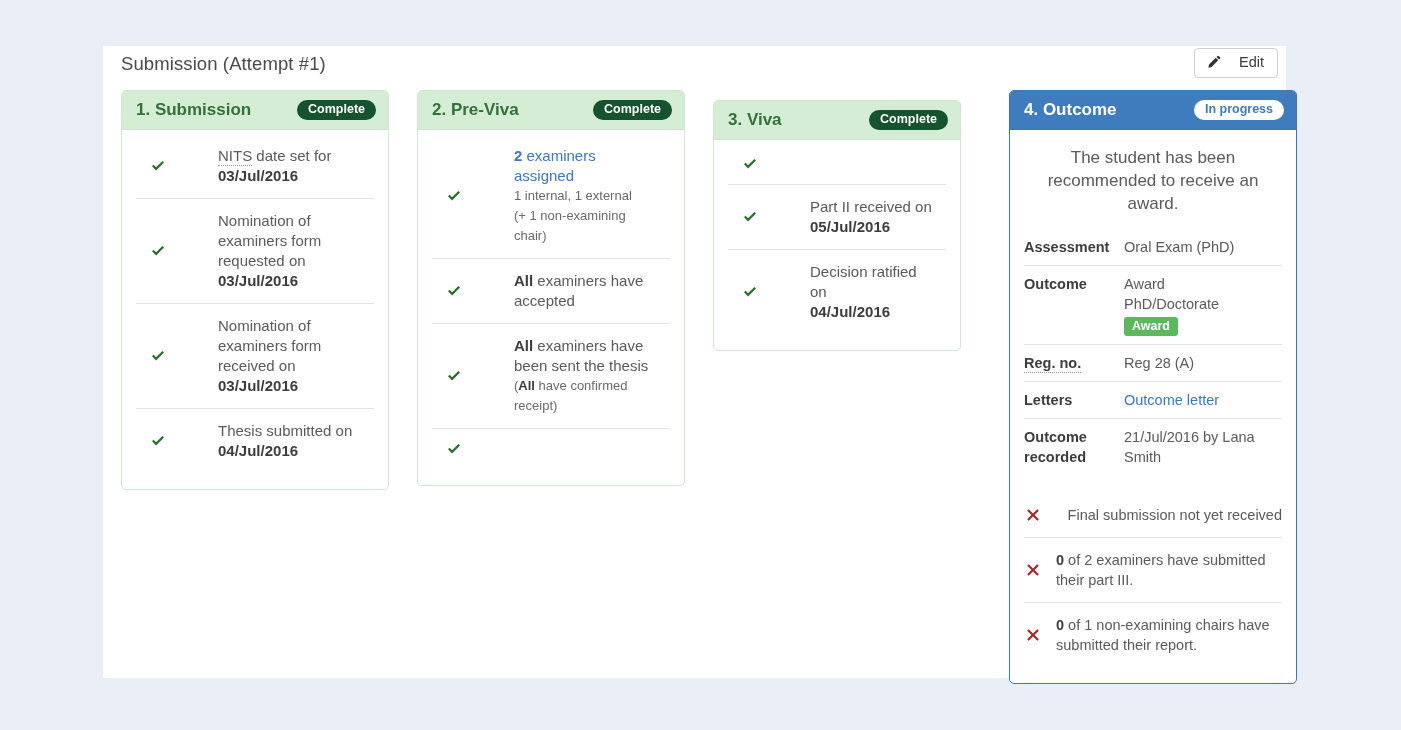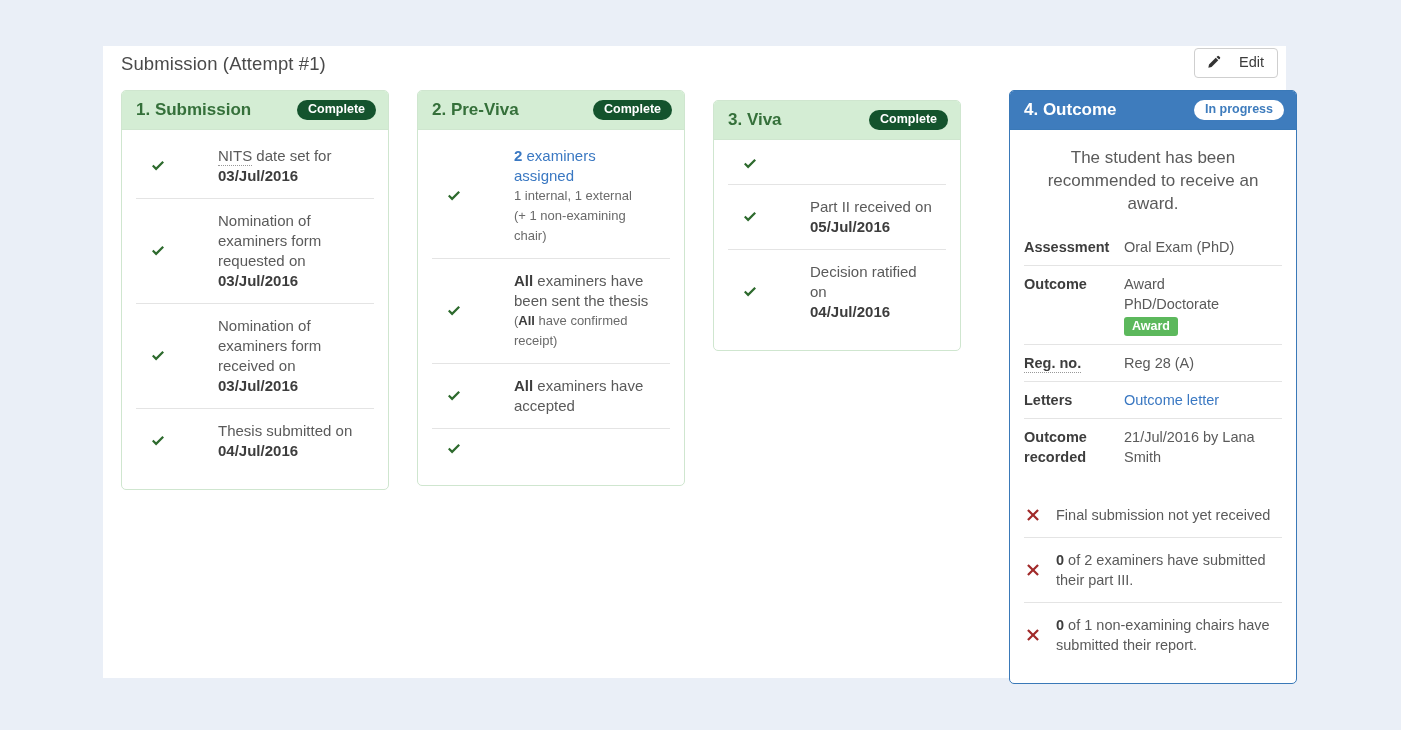--- a/index.html
+++ b/index.html
@@ -209,21 +209,21 @@
     line-height: 1.15;
   }
 
   .x-list { margin: 18px 14px 0; }
   .x-row {
     display: flex;
     align-items: center;
     padding: 12px 0;
     border-top: 1px solid #e4e4e4;
   }
-  .x-row:first-child { border-top: none; }
+  .x-row:first-child { border-top: none; justify-content: space-between; }
   .x-icon {
     flex: 0 0 26px;
     width: 26px;
     display: flex;
     align-items: center;
     padding-left: 2px;
   }
   .x-icon svg { display: block; }
   .x-text {
     font-size: 14.5px;
@@ -332,33 +332,33 @@
             </span>
           </div>
 
           <div class="check-row">
             <span class="check-icon">
               <svg width="16" height="16" viewBox="0 0 16 16">
                   <path d="M2 8.3l1.5-1.6 2.6 2.6 6.3-6.3 1.6 1.5-7.9 7.9z" fill="#2d6a2d"></path>
                 </svg>
             </span>
             <span class="check-text">
+              <b>All</b><span> examiners have accepted</span>
+            </span>
+          </div>
+
+          <div class="check-row">
+            <span class="check-icon">
+              <svg width="16" height="16" viewBox="0 0 16 16">
+                  <path d="M2 8.3l1.5-1.6 2.6 2.6 6.3-6.3 1.6 1.5-7.9 7.9z" fill="#2d6a2d"></path>
+                </svg>
+            </span>
+            <span class="check-text">
               <b>All</b><span> examiners have been sent the thesis</span>
               <span class="sub"><span>(</span><b>All</b><span> have confirmed receipt)</span></span>
-            </span>
-          </div>
-
-          <div class="check-row">
-            <span class="check-icon">
-              <svg width="16" height="16" viewBox="0 0 16 16">
-                  <path d="M2 8.3l1.5-1.6 2.6 2.6 6.3-6.3 1.6 1.5-7.9 7.9z" fill="#2d6a2d"></path>
-                </svg>
-            </span>
-            <span class="check-text">
-              <b>All</b><span> examiners have accepted</span>
             </span>
           </div>
 
           <div class="check-row">
             <span class="check-icon">
               <svg width="16" height="16" viewBox="0 0 16 16">
                   <path d="M2 8.3l1.5-1.6 2.6 2.6 6.3-6.3 1.6 1.5-7.9 7.9z" fill="#2d6a2d"></path>
                 </svg>
             </span>
           </div>

